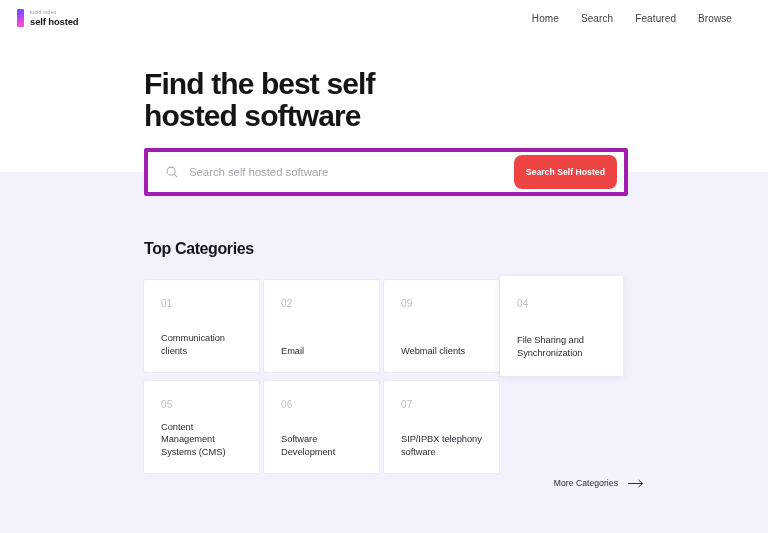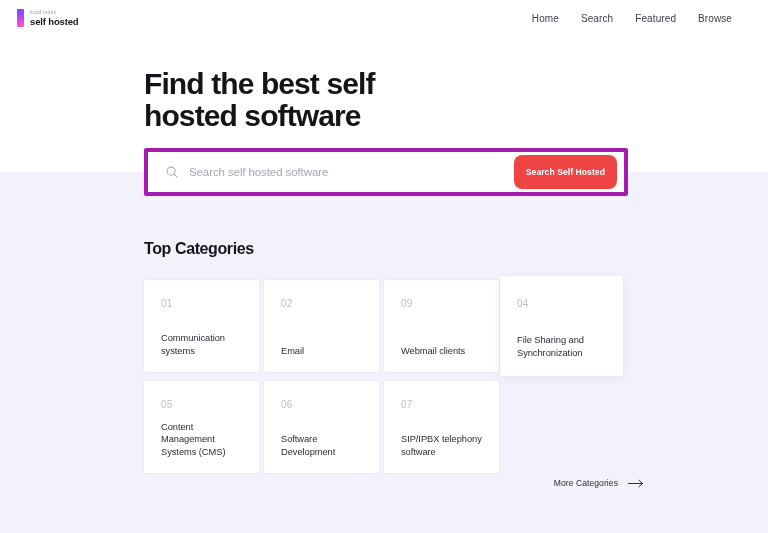--- a/index.html
+++ b/index.html
@@ -308,21 +308,21 @@
     <button class="search-button">Search Self Hosted</button>
   </div>
 
   <div class="cats">
     <h2 class="cats-title">Top Categories</h2>
 
     <div class="cats-grid">
 
       <div class="cat-card">
         <span class="cat-num">01</span>
-        <span class="cat-label">Communication systems</span>
+        <span class="cat-label">Communication clients</span>
       </div>
 
       <div class="cat-card">
         <span class="cat-num">02</span>
         <span class="cat-label">Email</span>
       </div>
 
       <div class="cat-card">
         <span class="cat-num">09</span>
         <span class="cat-label">Webmail clients</span>

